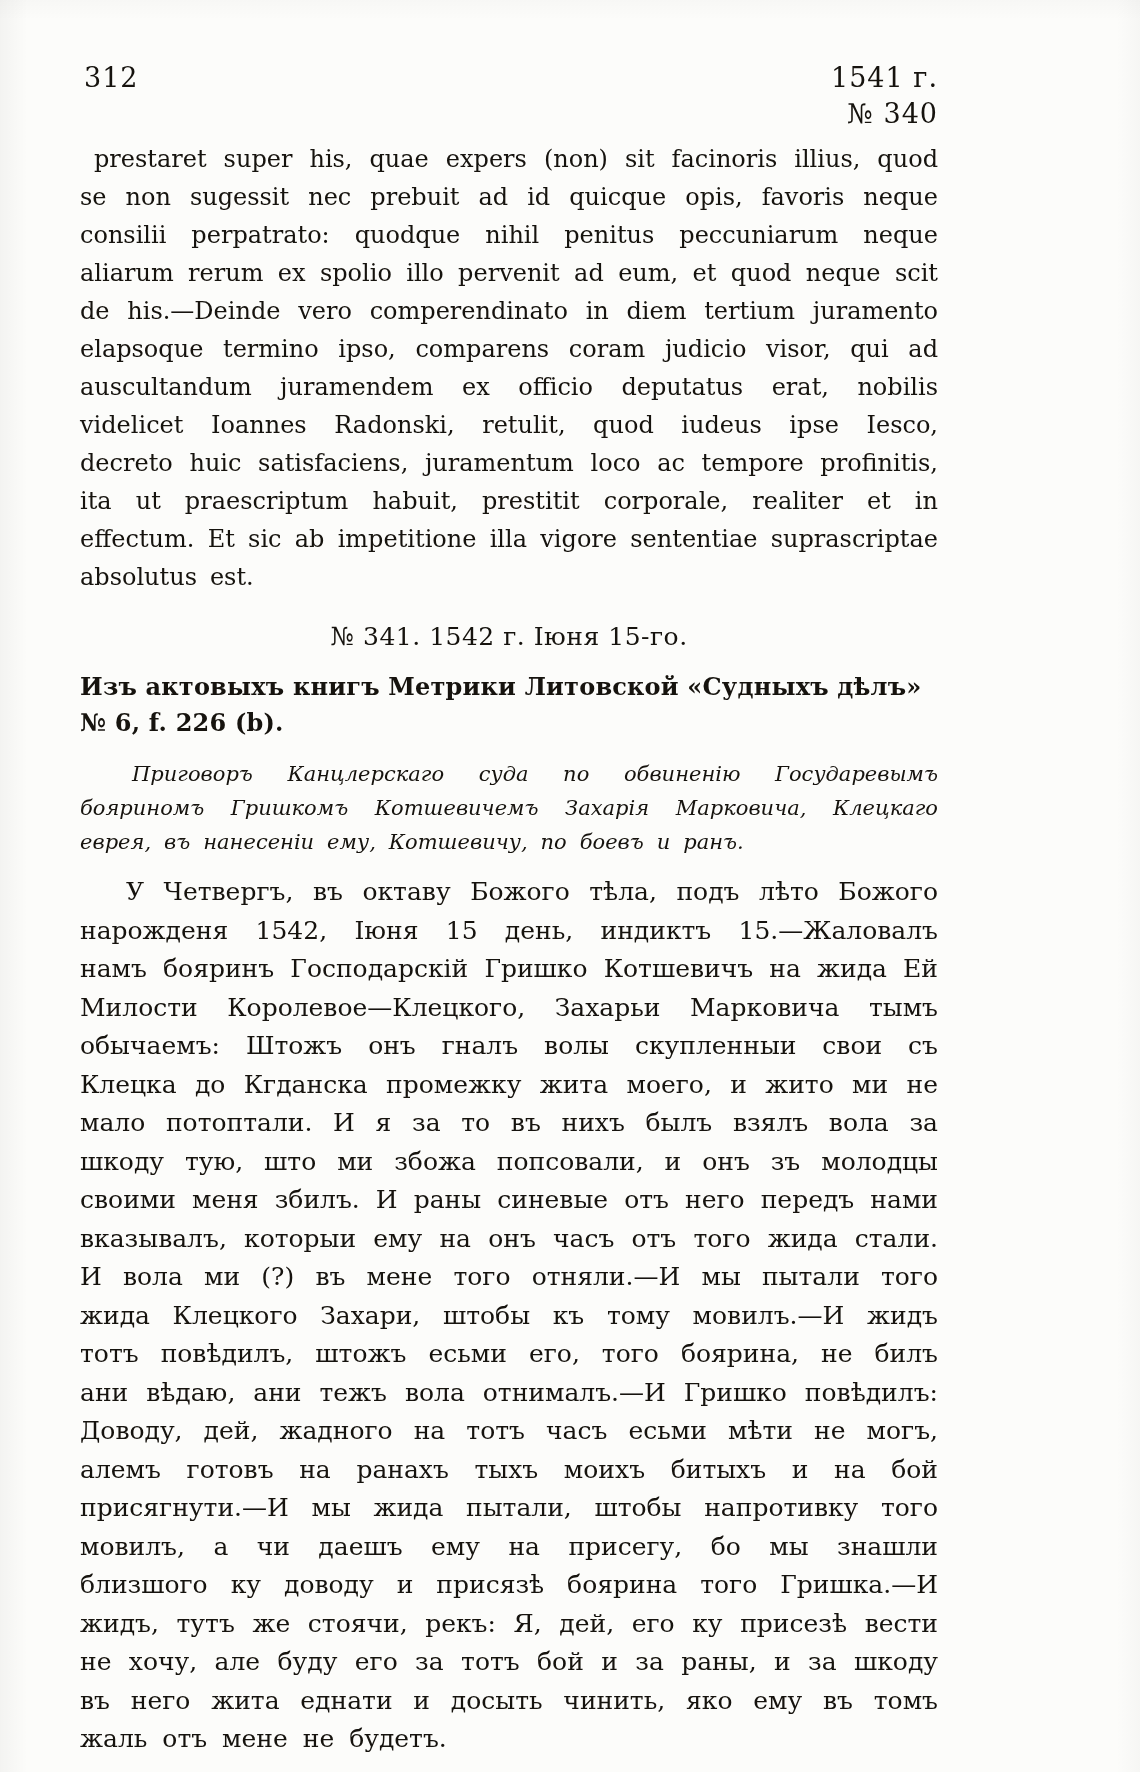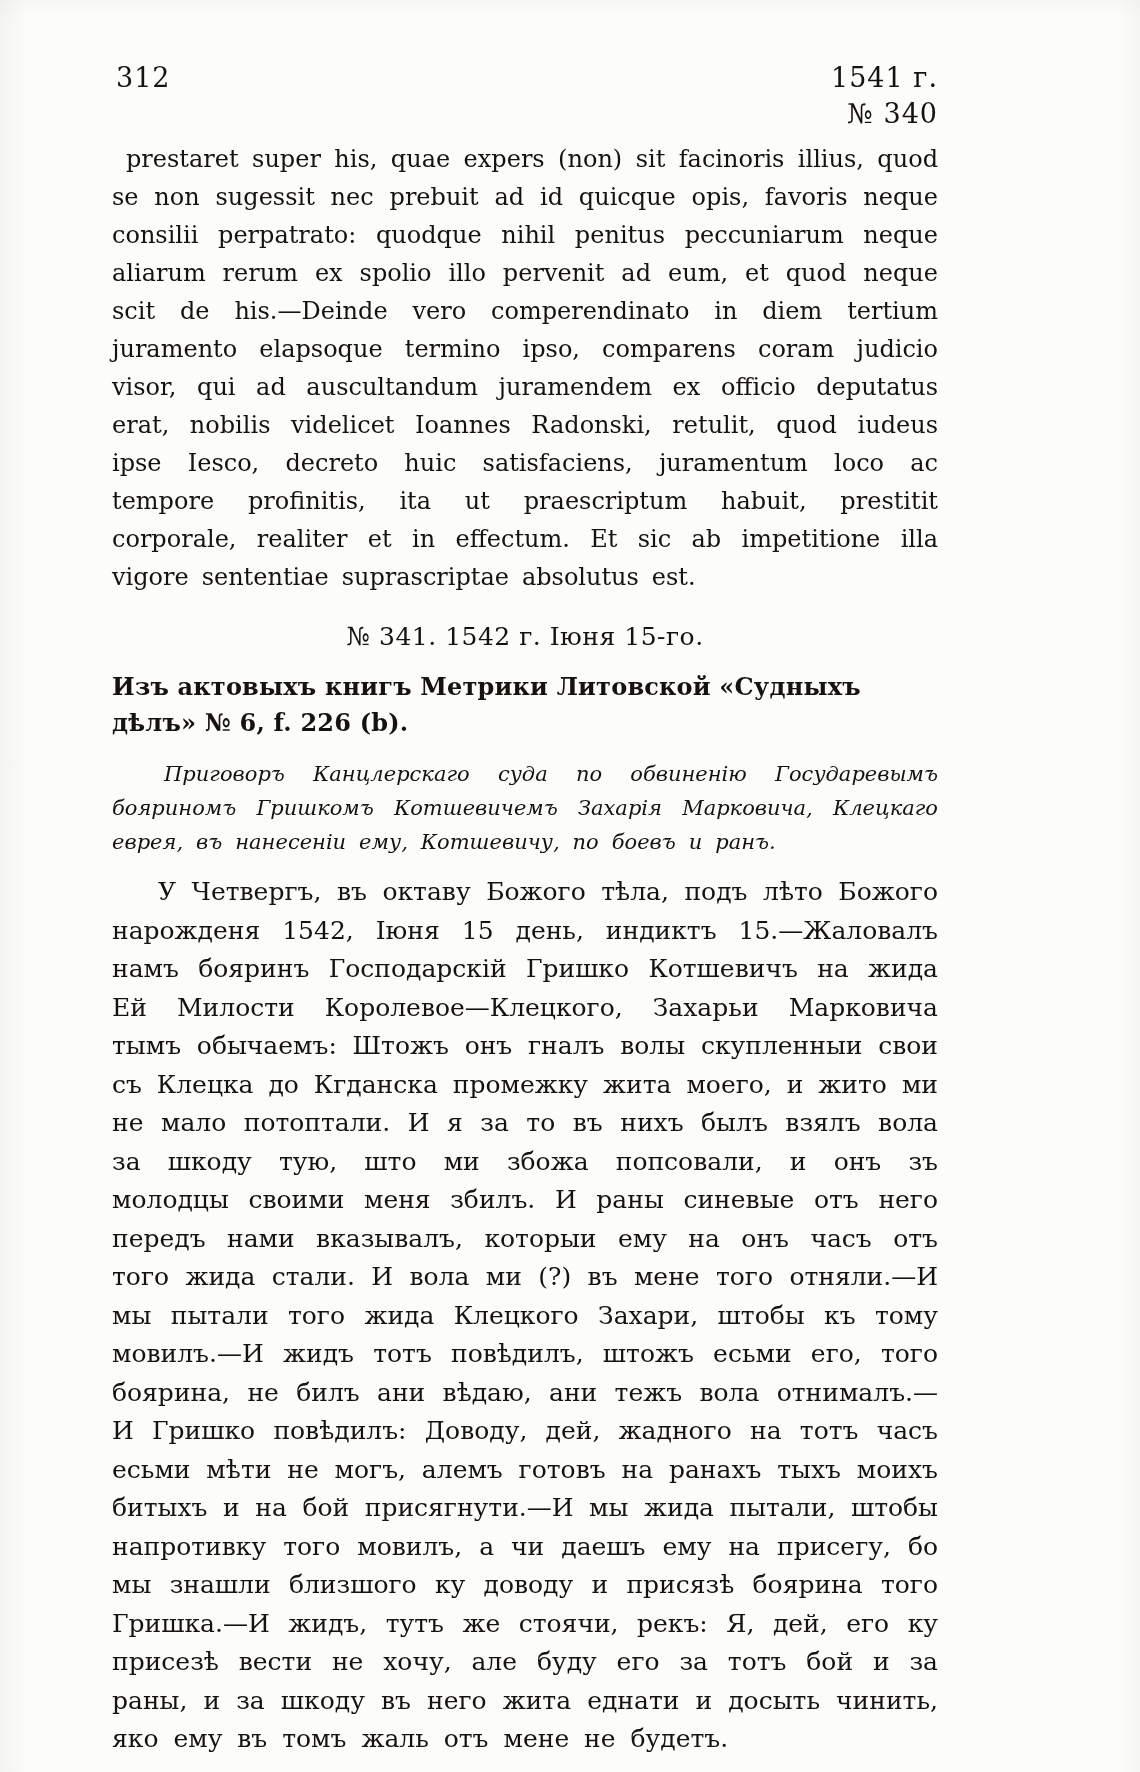--- a/index.html
+++ b/index.html
@@ -7,21 +7,21 @@
     padding: 0;
     background: #e8e8e6;
   }
   .page {
     position: relative;
     width: 1140px;
     height: 1772px;
     margin: 0 auto;
     background: #fcfcfa;
     box-sizing: border-box;
-    padding: 62px 202px 40px 112px;
+    padding: 62px 202px 40px 80px;
     font-family: "DejaVu Serif", "Liberation Serif", serif;
     color: #16130e;
     overflow: hidden;
   }
   
   .page::before {
     content: "";
     position: absolute;
     inset: 0;
     pointer-events: none;

